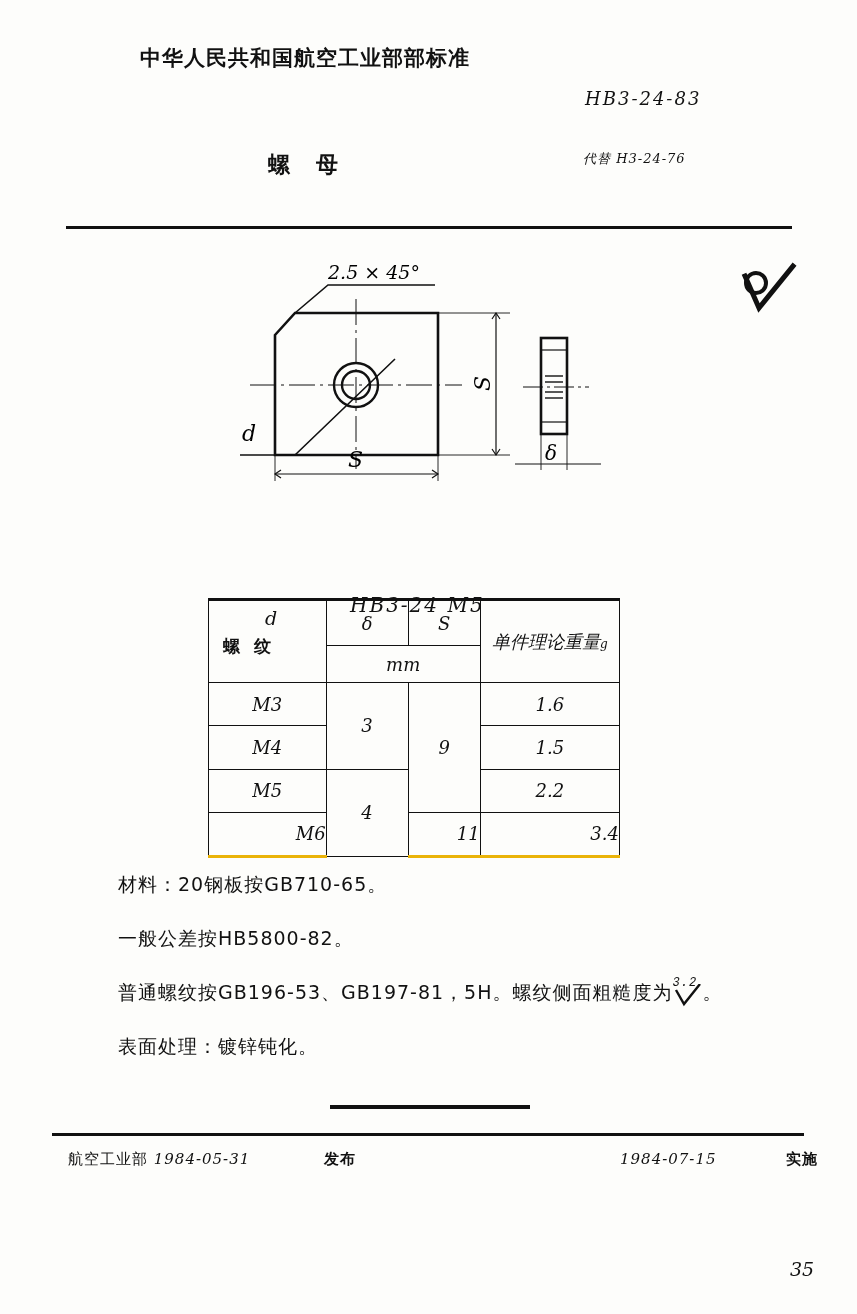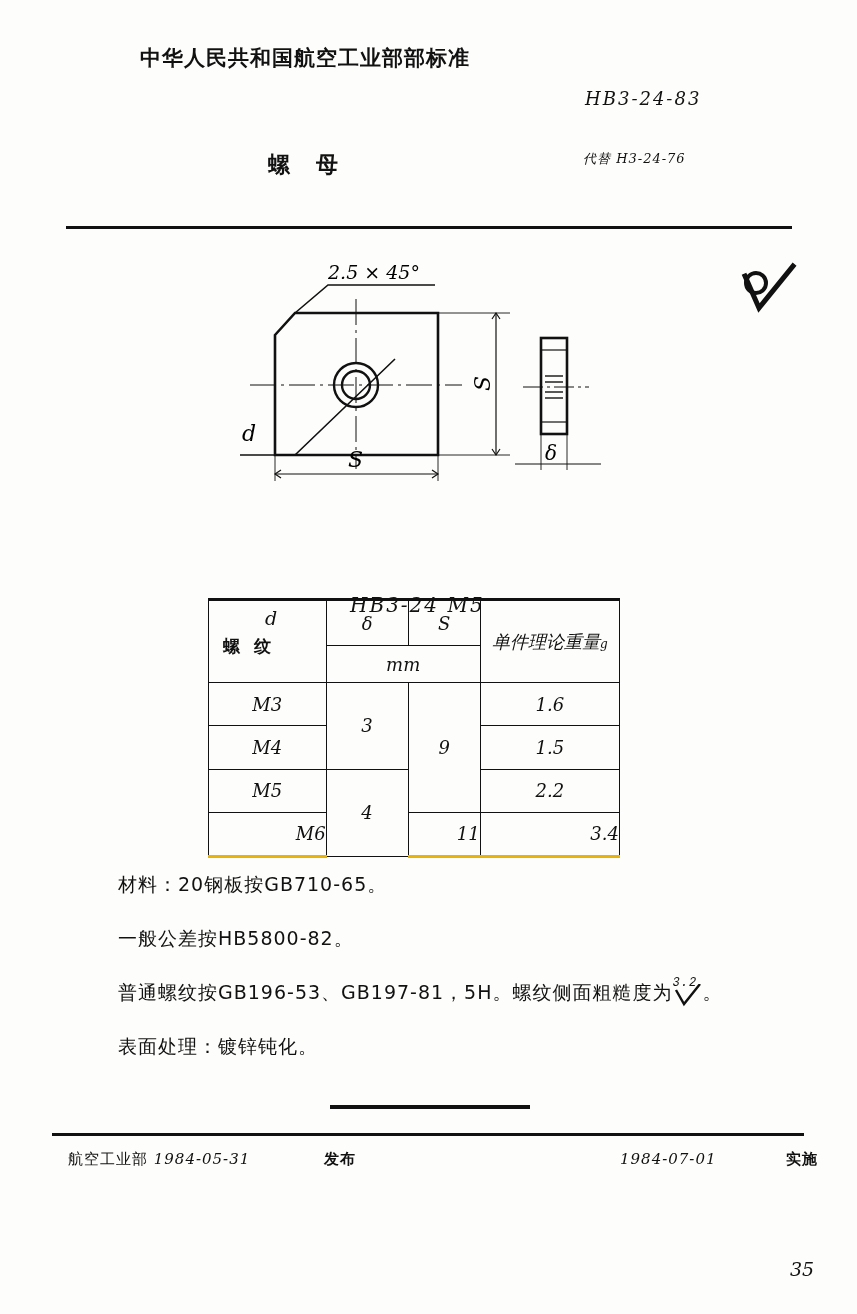--- a/index.html
+++ b/index.html
@@ -240,17 +240,17 @@
   </div>
 
   <div class="short-rule"></div>
   <div class="rule-bot"></div>
 
   <div class="foot foot-left">
     <span>航空工业部</span>
     <span class="it">1984-05-31</span>
   </div>
   <div class="foot foot-pub">发布</div>
-  <div class="foot foot-date2">1984-07-01</div>
+  <div class="foot foot-date2">1984-07-15</div>
   <div class="foot foot-impl">实施</div>
   <div class="pageno">35</div>
 
 </div>
 
 </body></html>

